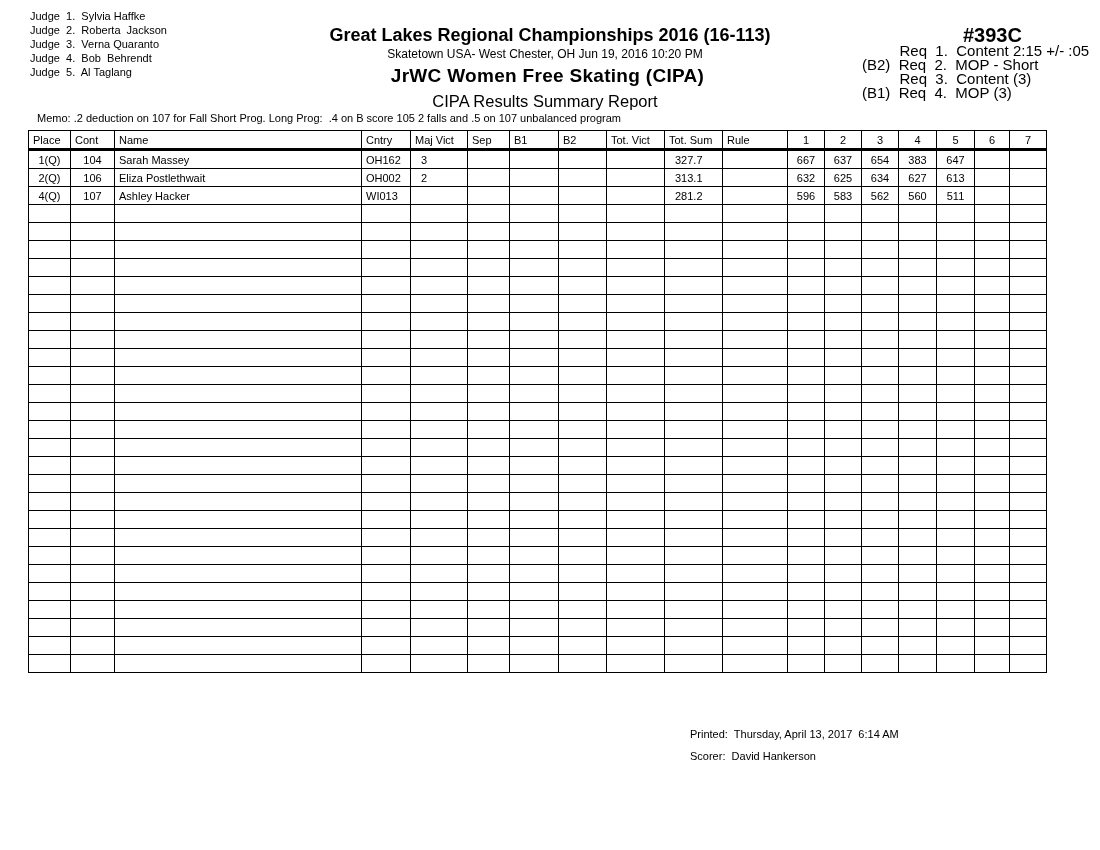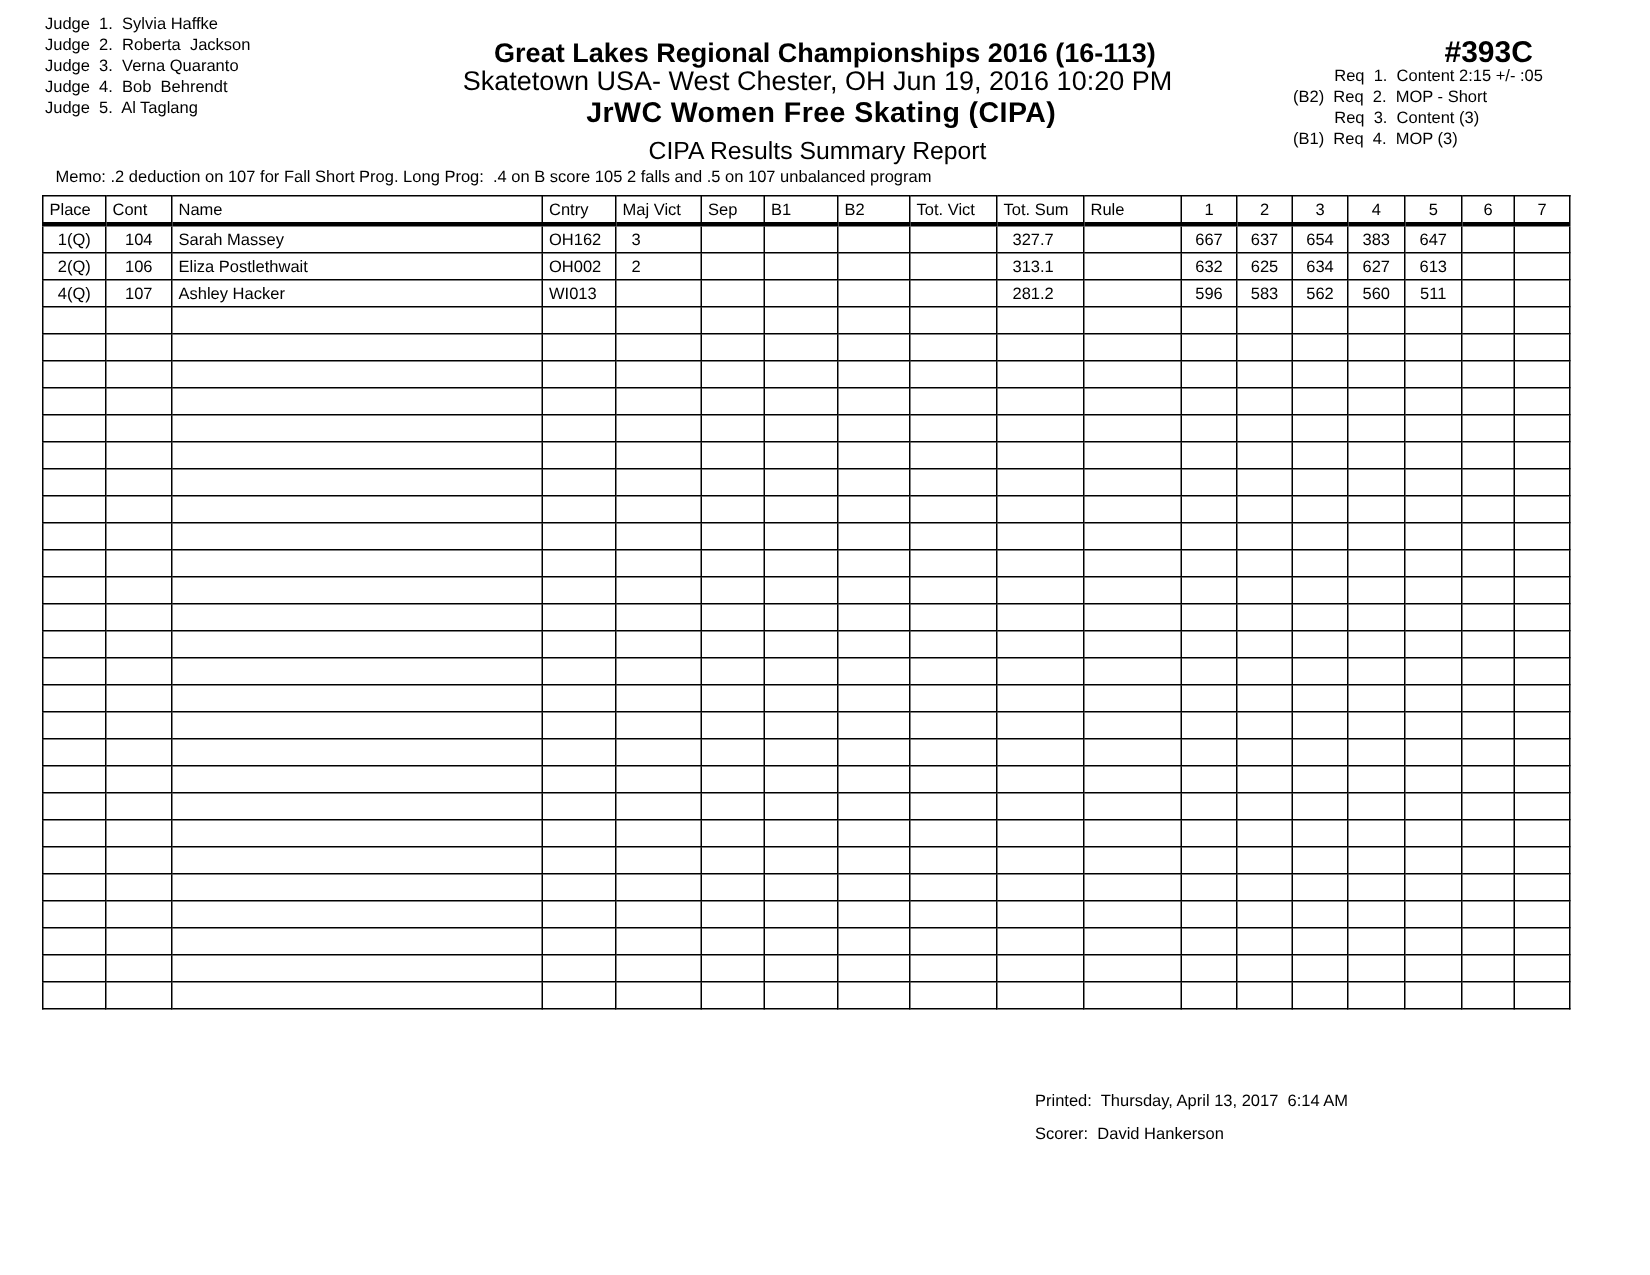--- a/index.html
+++ b/index.html
@@ -3,26 +3,26 @@
   <meta charset="utf-8">
   <style>
     html, body { margin: 0; padding: 0; background: #ffffff; }
     body { width: 1100px; height: 850px; position: relative; overflow: hidden; font-family: "Liberation Sans", sans-serif; color: #000; }
 
     .judges { position: absolute; left: 30px; top: 9px; font-size: 11px; line-height: 14px; }
     .judges div { white-space: pre; }
 
     .title-block { position: absolute; left: 300px; width: 500px; top: 24px; text-align: center; }
     .title { font-size: 18px; font-weight: bold; line-height: 22px; position: absolute; left: 0; width: 500px; top: 0; }
-    .location { font-size: 18px; line-height: 18px; position: absolute; left: 0; width: 490px; top: 21px; }
+    .location { font-size: 12px; line-height: 18px; position: absolute; left: 0; width: 490px; top: 21px; }
     .event { font-size: 19px; font-weight: bold; line-height: 22px; position: absolute; left: 0; width: 495px; top: 41px; letter-spacing: 0.3px; }
     .report { font-size: 16.5px; line-height: 20px; position: absolute; left: 0; width: 490px; top: 67px; }
 
     .code { position: absolute; left: 963px; top: 24px; font-size: 20px; font-weight: bold; }
-    .reqs { position: absolute; left: 862px; top: 44px; font-size: 11px; line-height: 14px; }
+    .reqs { position: absolute; left: 862px; top: 44px; font-size: 15px; line-height: 14px; }
     .reqs div { white-space: pre; }
 
     .memo { position: absolute; left: 37px; top: 112px; font-size: 11px; white-space: pre; }
 
     table.results { position: absolute; left: 28px; top: 130px; border-collapse: collapse; table-layout: fixed; width: 944px; font-size: 11px; }
     table.results th, table.results td { border: 1.5px solid #000; height: 17px; padding: 0 0 0 4px; font-weight: normal; text-align: left; white-space: nowrap; overflow: hidden; }
     table.results thead th { border-bottom: 3px solid #000; }
     table.results .c { text-align: center; padding: 0; }
     table.results .judge-col { text-align: center; padding: 0; }
     table.results td.ind { padding-left: 10px; }

